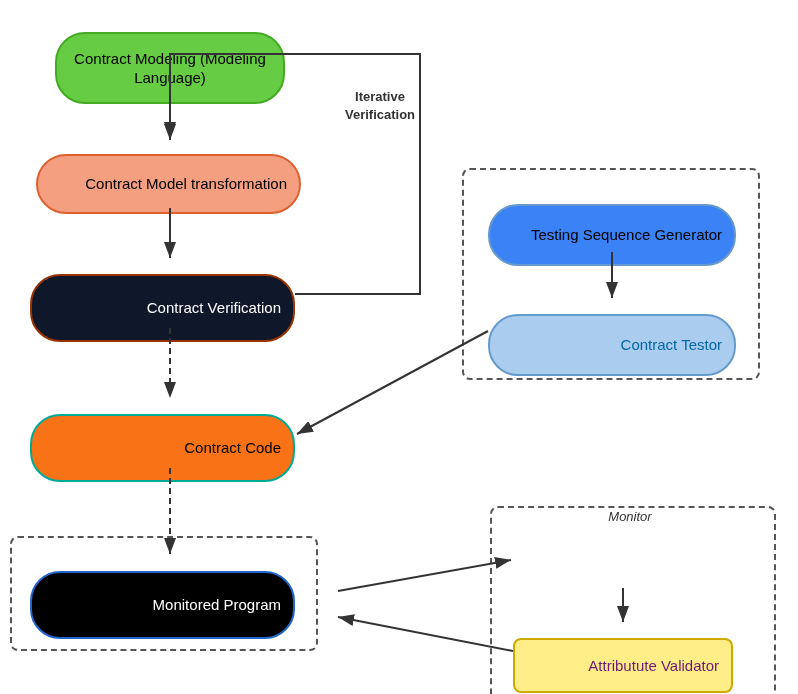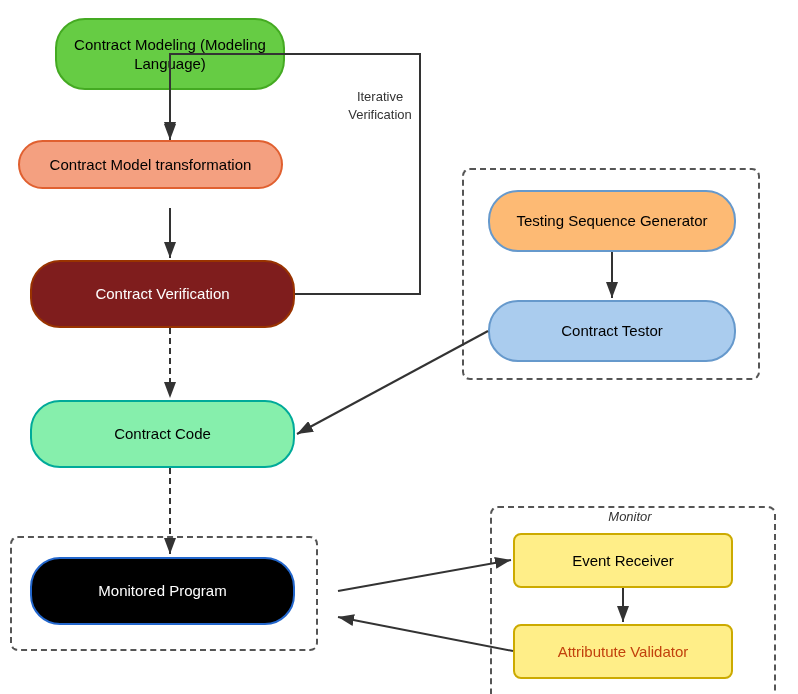--- a/index.html
+++ b/index.html
@@ -13,27 +13,28 @@
     }
     .diagram {
       position: relative;
       width: 798px;
       height: 694px;
     }
     .node {
       position: absolute;
       display: flex;
       align-items: center;
-      justify-content: center;
+      justify-content: flex-end;
       text-align: center;
       border-radius: 30px;
       font-size: 15px;
       font-weight: normal;
       padding: 8px 12px;
       line-height: 1.3;
+      margin-top: 14px;
     }
     
     .arrows {
       position: absolute;
       top: 0; left: 0;
       width: 798px;
       height: 694px;
       pointer-events: none;
     }
     
@@ -53,57 +54,54 @@
   </style>
 </head>
 <body>
 
 <div class="diagram">
 
   <div class="dashed-box" style="left:462px; top:168px; width:298px; height:212px;"></div>
   <div class="dashed-box" style="left:10px; top:536px; width:308px; height:115px;"></div>
   <div class="dashed-box" style="left:490px; top:506px; width:286px; height:196px;"></div>
 
-  <div class="label" style="left:320px; top:88px; width:120px;">Iterative<br>Verification</div>
+  <div class="label" style="left:320px; top:88px; width:120px;font-weight:bold;">Iterative<br>Verification</div>
   <div class="label" style="left:580px; top:508px; width:100px;font-style:italic;">Monitor</div>
 
   <div class="node" style="left:55px; top:18px; width:230px; height:72px; background:#66cc44; border:2px solid #44aa22; color:#000;">
     <span>Contract Modeling
 (Modeling Language)</span>
   </div>
 
-  <div class="node" style="left:18px; top:140px; width:265px; height:49px; background:#f4a080; border:2px solid #e06030; color:#000;">
+  <div class="node" style="left:36px; top:140px; width:265px; height:60px; background:#f4a080; border:2px solid #e06030; color:#000;">
     <span>Contract Model transformation</span>
   </div>
 
-  <div class="node" style="left:30px; top:260px; width:265px; height:68px; background:#7f1d1d; border:2px solid #993300; color:#fff;">
+  <div class="node" style="left:30px; top:260px; width:265px; height:68px; background:#0f172a; border:2px solid #993300; color:#fff;">
     <span>Contract Verification</span>
   </div>
 
-  <div class="node" style="left:30px; top:400px; width:265px; height:68px; background:#86efac; border:2px solid #00aa99; color:#000;">
+  <div class="node" style="left:30px; top:400px; width:265px; height:68px; background:#f97316; border:2px solid #00aa99; color:#000;">
     <span>Contract Code</span>
   </div>
 
   <div class="node" style="left:30px; top:557px; width:265px; height:68px; background:#000000; border:2px solid #2266cc; color:#fff;">
     <span>Monitored Program</span>
   </div>
 
-  <div class="node" style="left:488px; top:190px; width:248px; height:62px; background:#fdba74; border:2px solid #6699cc; color:#000;">
+  <div class="node" style="left:488px; top:190px; width:248px; height:62px; background:#3b82f6; border:2px solid #6699cc; color:#000;">
     <span>Testing Sequence Generator</span>
   </div>
 
-  <div class="node" style="left:488px; top:300px; width:248px; height:62px; background:#aaccee; border:2px solid #6699cc; color:#000000;">
+  <div class="node" style="left:488px; top:300px; width:248px; height:62px; background:#aaccee; border:2px solid #6699cc; color:#0369a1;">
     <span>Contract Testor</span>
   </div>
 
-  <div class="node" style="left:513px; top:533px; width:220px; height:55px; background:#ffee88; border:2px solid #ccaa00; color:#000; border-radius:8px;">
-    <span>Event Receiver</span>
-  </div>
 
-  <div class="node" style="left:513px; top:624px; width:220px; height:55px; background:#ffee88; border:2px solid #ccaa00; color:#c2410c; border-radius:8px;">
+  <div class="node" style="left:513px; top:624px; width:220px; height:55px; background:#ffee88; border:2px solid #ccaa00; color:#701a75; border-radius:8px;">
     <span>Attributute Validator</span>
   </div>
 
   <svg class="arrows">
     <defs>
       <marker id="arrowhead" markerWidth="8" markerHeight="6" refX="8" refY="3" orient="auto">
         <polygon points="0 0, 8 3, 0 6" fill="#333"></polygon>
       </marker>
       <marker id="arrowhead-white" markerWidth="8" markerHeight="6" refX="8" refY="3" orient="auto">
         <polygon points="0 0, 8 3, 0 6" fill="#333"></polygon>

